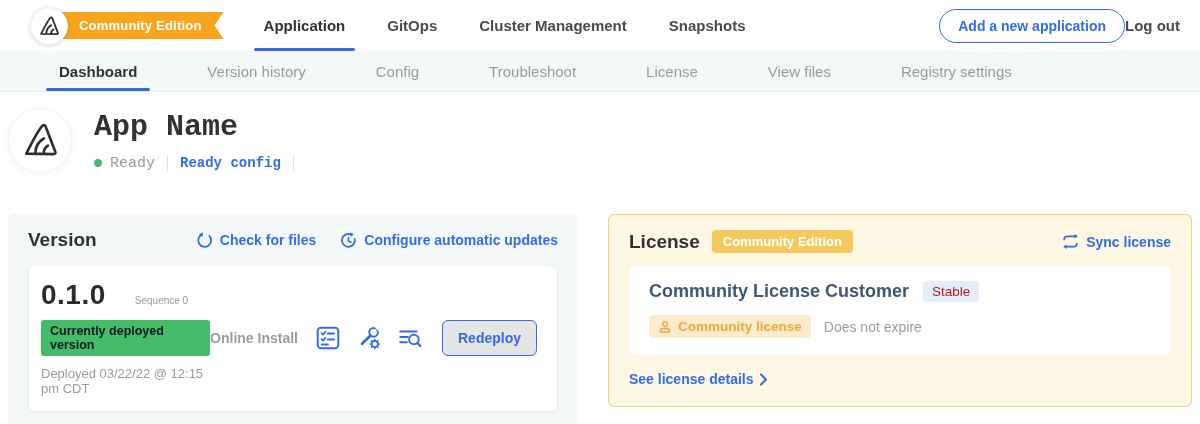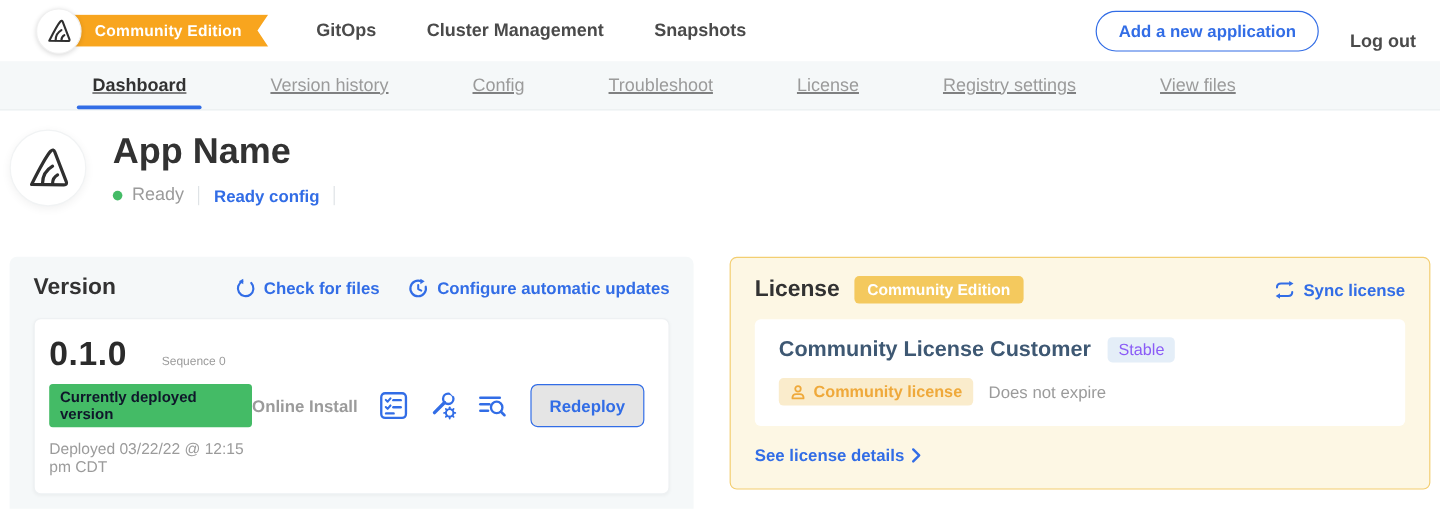--- a/index.html
+++ b/index.html
@@ -21,36 +21,36 @@
     box-shadow:0 1px 4px rgba(0,0,0,.15); display:flex; align-items:center; justify-content:center; z-index:2; }
   .edition-ribbon{ margin-left:-19px; background:var(--gold); color:#fff; font-size:13px; font-weight:700;
     padding:6px 22px 6px 30px; letter-spacing:.2px;
     clip-path:polygon(0 0,100% 0,calc(100% - 9px) 50%,100% 100%,0 100%); }
   .nav-links{ display:flex; align-items:stretch; height:51px; }
   .nav-link{ display:flex; align-items:center; padding:0 14px; margin-right:14px; font-size:15px; font-weight:600;
     color:var(--mid); cursor:pointer; position:relative; }
   .nav-link.active{ color:var(--dark); }
   .nav-link.active::after{ content:""; position:absolute; left:4px; right:4px; bottom:0; height:3px;
     background:var(--blue); border-radius:2px; }
-  .topnav-right{ margin-left:auto; display:flex; align-items:flex-end; gap:26px; }
+  .topnav-right{ margin-left:auto; display:flex; align-items:center; }
   .pill-btn{ background:#fff; border:1.5px solid var(--blue); color:var(--blue); font-weight:700; font-size:14px;
     padding:8px 18px; border-radius:18px; cursor:pointer; font-family:inherit; }
   .logout{ font-size:15px; font-weight:600; color:var(--mid); cursor:pointer; }
 
   
-  .subnav{ height:41px; background:#f5f8f9; display:flex; align-items:stretch; padding-left:74px;
-    border-bottom:1px solid #eceff1;text-decoration:underline; }
+  .subnav{ height:41px; background:#f5f8f9; display:flex; align-items:stretch; padding-left:56px;
+    border-bottom:1px solid #eceff1; }
   .subnav-item{ display:flex; align-items:center; padding:0 3px; margin-right:64px; font-size:15px; font-weight:500;
     color:var(--gray); cursor:pointer; position:relative; }
   .subnav-item.active{ color:var(--dark); font-weight:600; }
   .subnav-item.active::after{ content:""; position:absolute; left:-10px; right:-10px; bottom:0; height:3px;
     background:var(--blue); border-radius:2px; }
 
   
-  .app-header{ display:flex; align-items:flex-start; gap:22px; margin:16px 16px 0 8px; }
+  .app-header{ display:flex; align-items:center; gap:22px; margin:16px 16px 0 8px;font-family:Liberation Mono, monospace; }
   .app-avatar{ width:64px; height:64px; border-radius:50%; background:#fff; border:1px solid #f1f3f4;
     box-shadow:0 2px 8px rgba(0,0,0,.06); display:flex; align-items:center; justify-content:center; }
   .app-title{ font-size:30px; font-weight:700; color:var(--dark); line-height:1.1; margin-top:2px; }
   .app-status-row{ display:flex; align-items:center; margin-top:11px; }
   .status-dot{ width:8px; height:8px; border-radius:50%; background:var(--green); margin-right:8px; }
   .status-text{ font-size:15px; font-weight:500; color:var(--gray); }
   .vdiv{ width:1px; height:16px; background:#dfe3e6; margin:0 12px; }
   .edit-config{ font-size:14px; font-weight:700; color:var(--blue); cursor:pointer; }
 
   
@@ -80,21 +80,21 @@
     color:var(--blue); cursor:pointer; }
 
   
   .license-card{ flex:1; background:#FDF7E4; border:1px solid #F3CE71; border-radius:6px; padding:15px 20px 18px; }
   .edition-badge{ margin-left:12px; background:#F4C95E; color:#fff; font-size:13px; font-weight:700;
     padding:4px 11px; border-radius:4px; }
   .license-head-right{ margin-left:auto; }
   .license-inner{ margin-top:13px; background:#fff; border-radius:5px; padding:15px 20px 17px; }
   .cust-row{ display:flex; align-items:center; gap:14px; }
   .cust-name{ font-size:18px; font-weight:700; color:#3E5873; }
-  .stable-badge{ background:#E4EEF8; color:#8b5cf6; font-size:13.5px; font-weight:500; padding:3px 9px; border-radius:4px; }
+  .stable-badge{ background:#E4EEF8; color:#b91c1c; font-size:13.5px; font-weight:500; padding:3px 9px; border-radius:4px; }
   .license-meta-row{ display:flex; align-items:center; margin-top:13px; }
   .license-type-badge{ display:inline-flex; align-items:center; gap:6px; background:#FAECCC; color:#EFA93B;
     font-size:13.5px; font-weight:700; padding:4px 9px; border-radius:4px; }
   .expiry{ font-size:14px; font-weight:500; color:var(--gray); margin-left:13px; }
 </style>
 </head>
 <body>
 
 <div class="topnav">
   <div class="logo-cluster">
@@ -102,39 +102,40 @@
       <svg width="22" height="22" viewBox="0 0 100 100" fill="none" stroke="#2f2f2f" stroke-width="8" stroke-linecap="round" stroke-linejoin="round">
         <path d="M14 86 C 30 54 44 26 56 13 C 60 9 63 10 65 15 L 90 80 C 92 85 90 87 85 87 Z"></path>
         <path d="M38 84 A44 44 0 0 1 60 46"></path>
         <path d="M60 84 A22 22 0 0 1 71 65"></path>
       </svg>
     </div>
     <div class="edition-ribbon">Community Edition</div>
   </div>
 
   <div class="nav-links">
+    <div class="nav-link active">Application</div>
     <div class="nav-link">GitOps</div>
     <div class="nav-link">Cluster Management</div>
     <div class="nav-link">Snapshots</div>
   </div>
 
   <div class="topnav-right">
     <button class="pill-btn">Add a new application</button>
     <span class="logout">Log out</span>
   </div>
 </div>
 
 <div class="subnav">
   <div class="subnav-item active">Dashboard</div>
   <div class="subnav-item">Version history</div>
   <div class="subnav-item">Config</div>
   <div class="subnav-item">Troubleshoot</div>
   <div class="subnav-item">License</div>
+  <div class="subnav-item">View files</div>
   <div class="subnav-item">Registry settings</div>
-  <div class="subnav-item">View files</div>
 </div>
 
 <div class="app-header">
   <div class="app-avatar">
     <svg width="38" height="38" viewBox="0 0 100 100" fill="none" stroke="#2f2f2f" stroke-width="7" stroke-linecap="round" stroke-linejoin="round">
       <path d="M14 86 C 30 54 44 26 56 13 C 60 9 63 10 65 15 L 90 80 C 92 85 90 87 85 87 Z"></path>
       <path d="M38 84 A44 44 0 0 1 60 46"></path>
       <path d="M60 84 A22 22 0 0 1 71 65"></path>
     </svg>
   </div>

